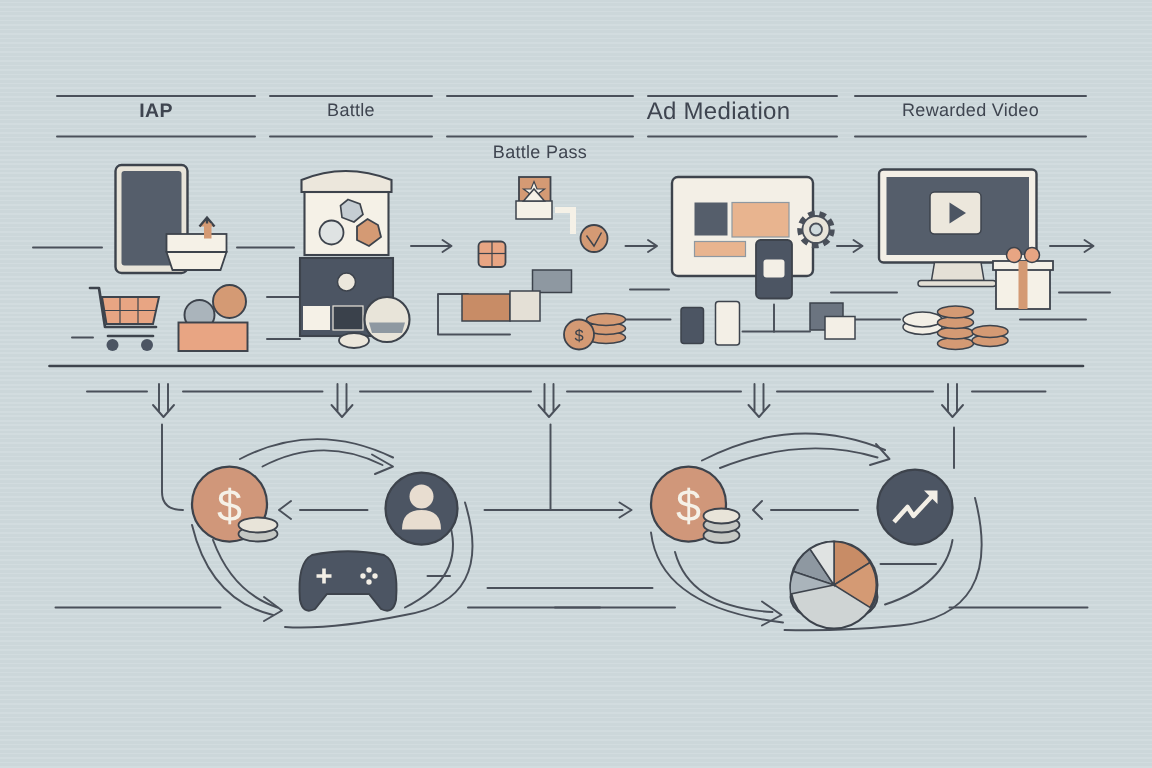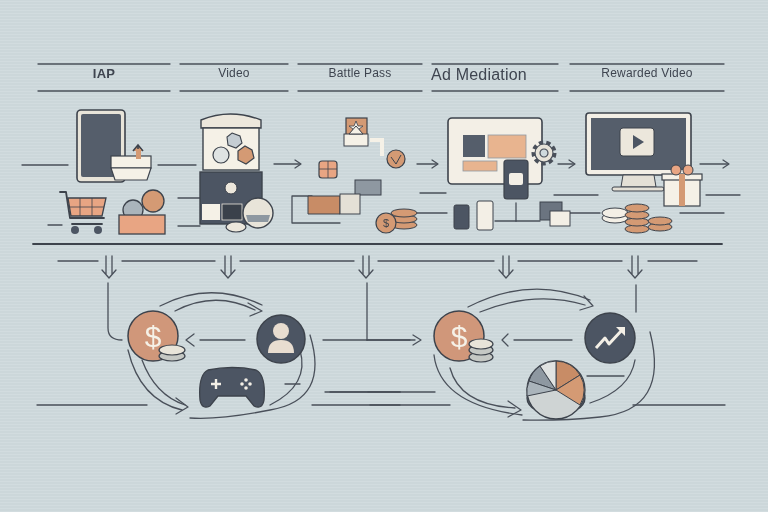--- a/index.html
+++ b/index.html
@@ -273,16 +273,16 @@
       <path d="M556 390 L556 361 A29 29 0 0 1 580 375 Z" fill="#c88c66" stroke="#3d434c" stroke-width="1"></path>
       <path d="M556 390 L580 375 A29 29 0 0 1 580 405 Z" fill="#d49a74" stroke="#3d434c" stroke-width="1"></path>
       <path d="M556 390 L529 381 A29 29 0 0 1 540 366 Z" fill="#8e98a1" stroke="#3d434c" stroke-width="1"></path>
       <path d="M556 390 L540 366 A29 29 0 0 1 556 361 Z" fill="#e0e3e2" stroke="#3d434c" stroke-width="1"></path>
       <path d="M556 390 L527 396 A29 29 0 0 1 529 381 Z" fill="#aab4bb" stroke="#3d434c" stroke-width="1"></path>
     </g>
   </g>
 </svg>
 
 <div class="stage-label" style="left:38px;width:132px;font-weight:bold;">IAP</div>
-<div class="stage-label" style="left:180px;width:108px;font-size:12px;">Video</div>
-<div class="stage-label" style="left:298px;width:124px;font-size:12px;">Battle Pass</div>
+<div class="stage-label" style="left:180px;width:108px;font-size:12px;">Battle</div>
+<div class="stage-label" style="left:298px;width:124px;font-size:12px;margin-top:28px;">Battle Pass</div>
 <div class="stage-label" style="left:416px;width:126px;font-size:16px;">Ad Mediation</div>
 <div class="stage-label" style="left:570px;width:154px;font-size:12px;">Rewarded Video</div>
 
 </body></html>

